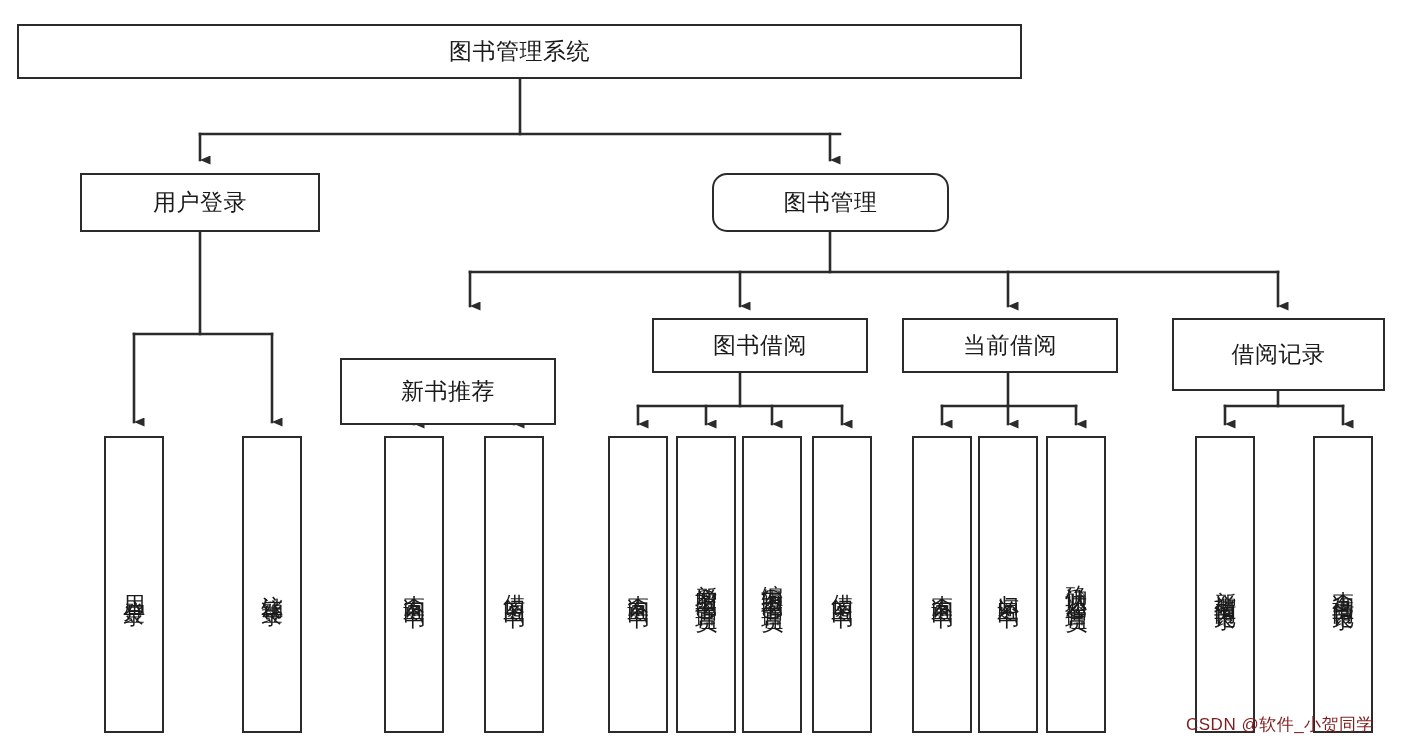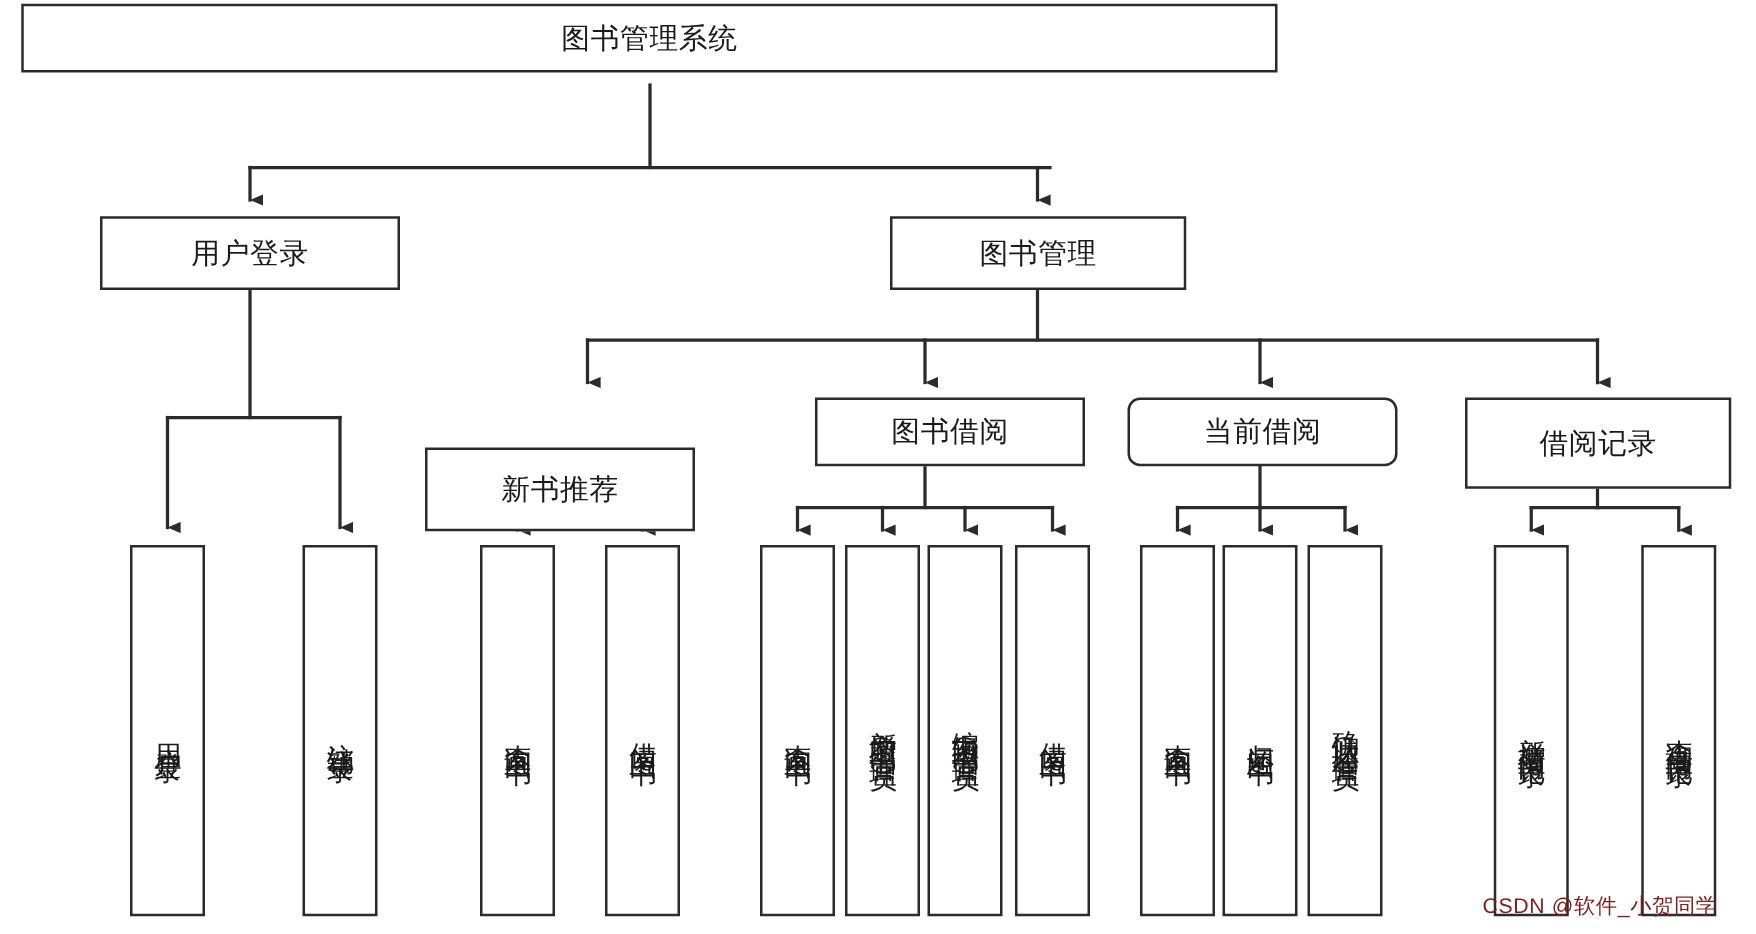--- a/index.html
+++ b/index.html
@@ -113,41 +113,41 @@
       <path d="M1008,406 L1008,424" marker-end="url(#arw)"></path>
       <path d="M1076,406 L1076,424" marker-end="url(#arw)"></path>
 
       <path d="M1278,375 L1278,406"></path>
       <path d="M1225,406 L1343,406"></path>
       <path d="M1225,406 L1225,424" marker-end="url(#arw)"></path>
       <path d="M1343,406 L1343,424" marker-end="url(#arw)"></path>
     </g>
   </svg>
 
-  <div class="node horiz" style="left:17px; top:3px; width:1005px; height:55px;">
+  <div class="node horiz" style="left:17px; top:24px; width:1005px; height:55px;">
     <span class="node-label">图书管理系统</span>
   </div>
 
   <div class="node horiz" style="left:80px; top:173px; width:240px; height:59px;">
     <span class="node-label">用户登录</span>
   </div>
 
-  <div class="node horiz" style="left:712px; top:173px; width:237px; height:59px;">
+  <div class="node horiz" style="left:712px; top:173px; width:237px; height:59px;border-radius:15px;">
     <span class="node-label">图书管理</span>
   </div>
 
   <div class="node horiz" style="left:340px; top:318px; width:216px; height:67px;margin-top:40px;">
     <span class="node-label">新书推荐</span>
   </div>
 
   <div class="node horiz" style="left:632px; top:318px; width:216px; height:55px;margin-left:20px;">
     <span class="node-label">图书借阅</span>
   </div>
 
-  <div class="node horiz" style="left:902px; top:318px; width:216px; height:55px;border-radius:10px;">
+  <div class="node horiz" style="left:902px; top:318px; width:216px; height:55px;">
     <span class="node-label">当前借阅</span>
   </div>
 
   <div class="node horiz" style="left:1172px; top:318px; width:213px; height:73px;">
     <span class="node-label">借阅记录</span>
   </div>
 
   <div class="node vert" style="left:104px; top:436px; width:60px; height:297px;">
     <span class="node-label">用户登录</span>
   </div>

